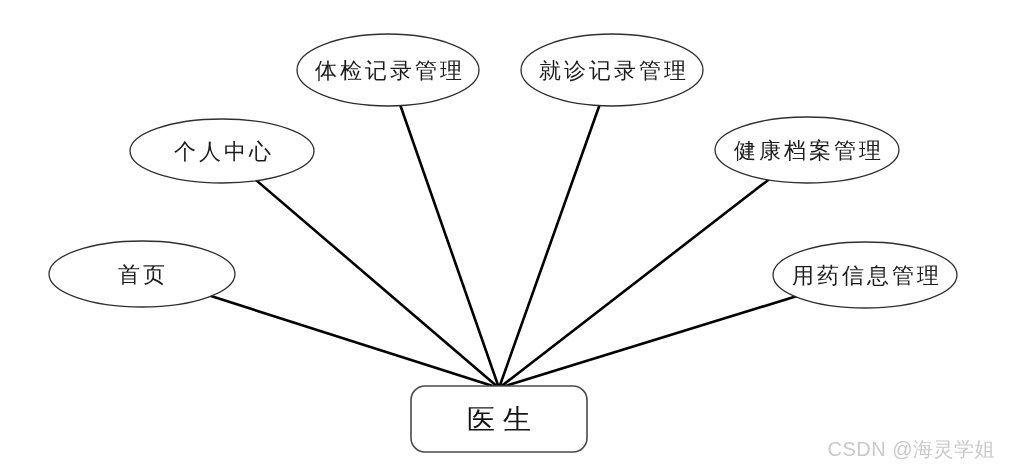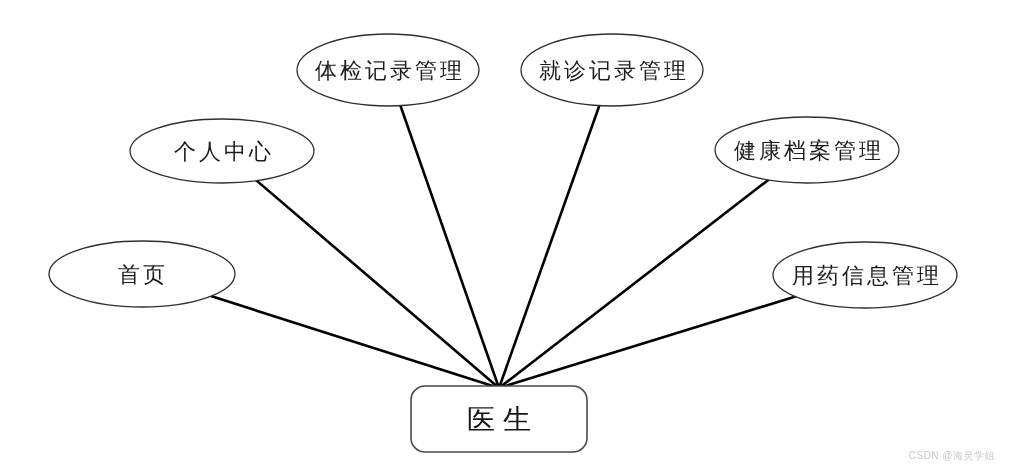--- a/index.html
+++ b/index.html
@@ -31,21 +31,21 @@
     font-family: "DejaVu Serif", serif;
     font-size: 28px;
     letter-spacing: 8px;
     fill: #141414;
   }
   .watermark {
     position: absolute;
     right: 14px;
     bottom: 9px;
     font-family: "Liberation Sans", sans-serif;
-    font-size: 10px;
+    font-size: 20px;
     letter-spacing: 0.5px;
     color: #c9c9c9;
     user-select: none;
   }
 </style>
 </head>
 <body>
 
 <div class="canvas">
   <svg width="1009" height="472" viewBox="0 0 1009 472">

